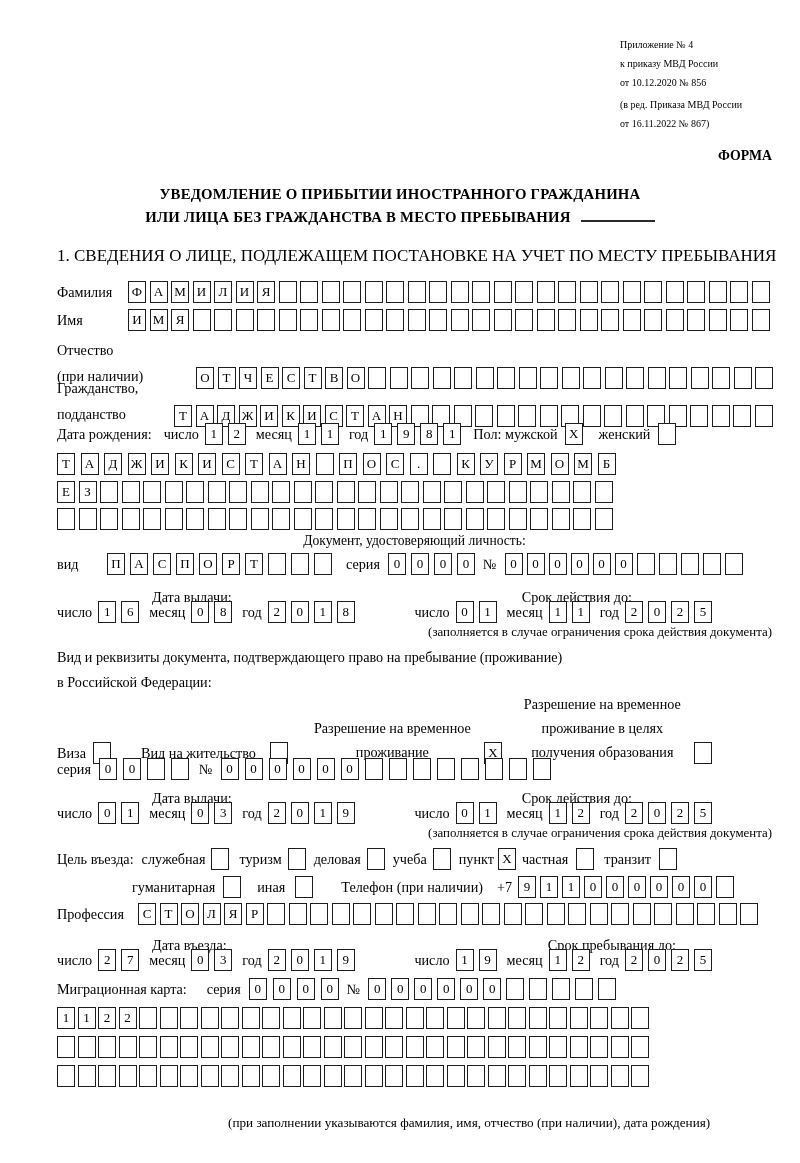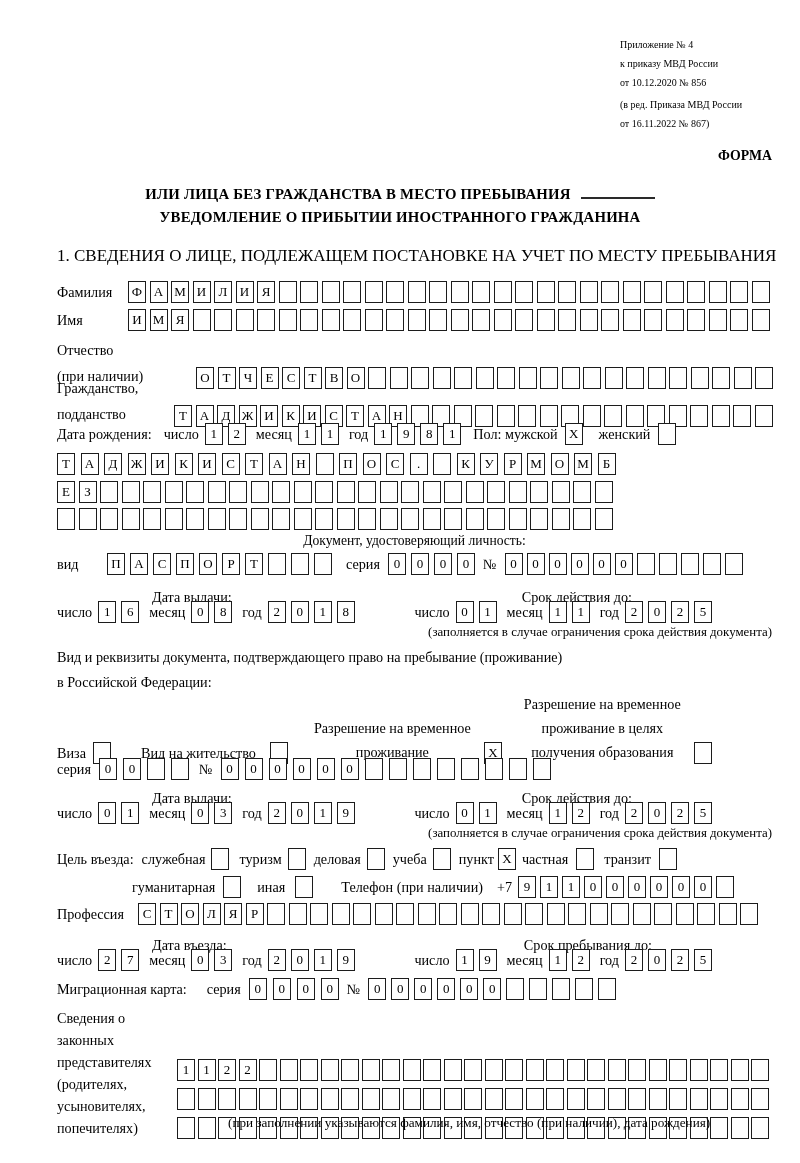--- a/index.html
+++ b/index.html
@@ -36,22 +36,22 @@
     <div>к приказу МВД России</div>
     <div>от 10.12.2020 № 856</div>
     <div class="gap"></div>
     <div>(в ред. Приказа МВД России</div>
     <div>от 16.11.2022 № 867)</div>
   </div>
 
   <div class="forma">ФОРМА</div>
 
   <div class="title">
+    <div>УВЕДОМЛЕНИЕ О ПРИБЫТИИ ИНОСТРАННОГО ГРАЖДАНИНА</div>
     <div><span>ИЛИ ЛИЦА БЕЗ ГРАЖДАНСТВА В МЕСТО ПРЕБЫВАНИЯ</span><span class="title-underline"></span></div>
-    <div>УВЕДОМЛЕНИЕ О ПРИБЫТИИ ИНОСТРАННОГО ГРАЖДАНИНА</div>
   </div>
 
   <div class="sec">1. СВЕДЕНИЯ О ЛИЦЕ, ПОДЛЕЖАЩЕМ ПОСТАНОВКЕ НА УЧЕТ ПО МЕСТУ ПРЕБЫВАНИЯ</div>
 
   <div class="r" style="top:281px">
     <span class="lbl" style="width:71px">Фамилия</span>
     <div class="cells">
         <span class="cell">Ф</span>
         <span class="cell">А</span>
         <span class="cell">М</span>
@@ -592,21 +592,21 @@
         <span class="cell"></span>
         <span class="cell"></span>
         <span class="cell"></span>
         <span class="cell"></span>
         <span class="cell"></span>
       </div>
   </div>
 
   <div class="r" style="top:934px;width:715px">
     <span class="lbl" style="margin-left:95px">Дата въезда:</span>
-    <span class="lbl" style="margin-left:auto;margin-right:120px">Срок пребывания до:</span>
+    <span class="lbl" style="margin-left:auto;margin-right:96px">Срок пребывания до:</span>
   </div>
   <div class="r" style="top:949px;width:715px">
     <div class="dategroup">
       <span class="lbl">число</span>
       <div class="cells g5">
           <span class="cell">2</span>
           <span class="cell">7</span>
         </div>
       <span class="lbl">месяц</span>
       <div class="cells g5">
@@ -661,28 +661,20 @@
         <span class="cell">0</span>
         <span class="cell"></span>
         <span class="cell"></span>
         <span class="cell"></span>
         <span class="cell"></span>
         <span class="cell"></span>
       </div>
   </div>
 
   <div class="r" style="top:1007px">
-    <div class="lbl" style="width:120px;line-height:22px">
-      <span>Сведения о</span><br>
-      <span>законных</span><br>
-      <span>представителях</span><br>
-      <span>(родителях,</span><br>
-      <span>усыновителях,</span><br>
-      <span>попечителях)</span>
-    </div>
     <div>
       <div class="cells g25" style="margin-bottom:7px">
           <span class="cell">1</span>
           <span class="cell">1</span>
           <span class="cell">2</span>
           <span class="cell">2</span>
           <span class="cell"></span>
           <span class="cell"></span>
           <span class="cell"></span>
           <span class="cell"></span>

